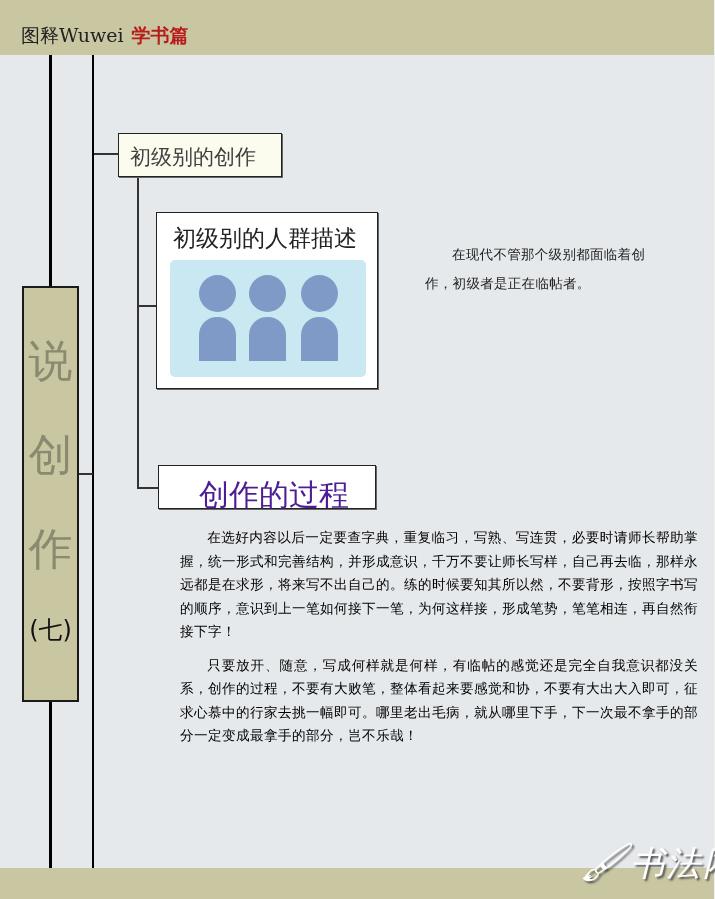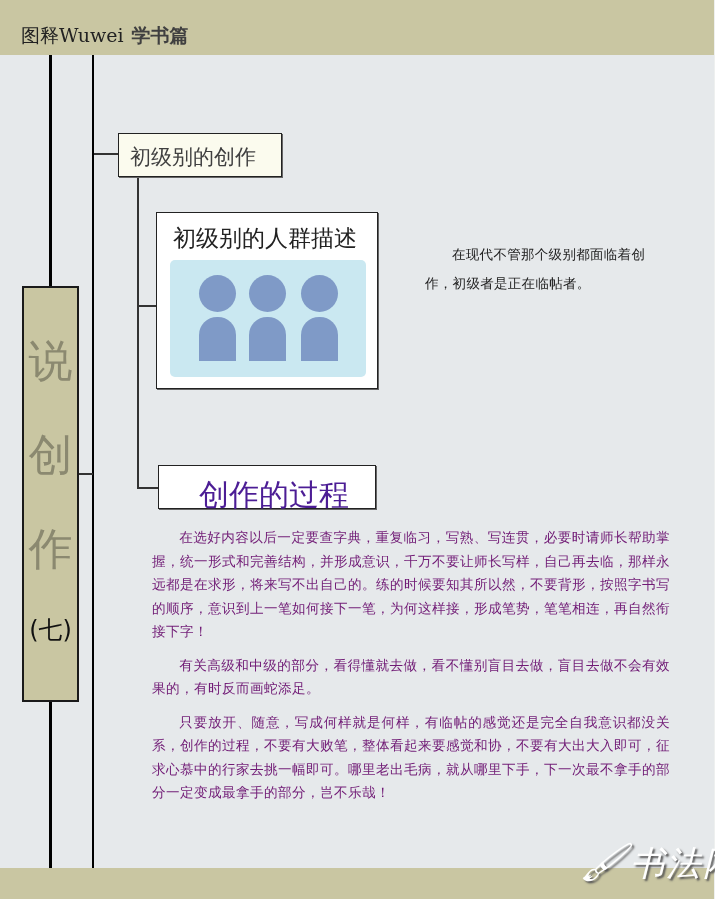--- a/index.html
+++ b/index.html
@@ -1,40 +1,40 @@
 <!DOCTYPE html>
 <html><head>
 <meta charset="utf-8">
 <style>
   html, body { margin:0; padding:0; }
   body { width:715px; height:899px; position:relative; overflow:hidden; background:#e6e9eb; font-family:"DejaVu Sans", sans-serif; }
   .header { position:absolute; left:0; top:0; width:714px; height:55px; background:#c9c6a2; }
   .header-title { position:absolute; left:21px; top:23px; font-family:"DejaVu Serif", serif; font-size:19px; color:#222; white-space:nowrap; }
-  .header-title .sub { color:#404040; font-family:Liberation Mono, monospace; font-weight:bold; margin-left:8px;margin-top:39px; }
+  .header-title .sub { color:#b91c1c; font-family:Liberation Mono, monospace; font-weight:bold; margin-left:8px;margin-top:39px; }
   .right-strip { position:absolute; right:0; top:0; width:1px; height:899px; background:#eef0ef; }
   .footer { position:absolute; left:0; top:868px; width:714px; height:31px; background:#c9c6a2; }
   .vline { position:absolute; background:#000; }
   .hline { position:absolute; background:#333; }
   .side-box { position:absolute; left:22px; top:286px; width:53px; height:412px; background:#c9c6a2; border:2px solid #1a1a1a; }
   .side-char { position:absolute; left:0; width:53px; text-align:center; color:#8b8970; font-size:44px; font-family:"DejaVu Serif", serif; }
   .side-num { position:absolute; left:0; width:53px; text-align:center; color:#111; font-size:24px; top:326px; }
   .node { position:absolute; background:#fff; border:1px solid #222; box-shadow:1px 1px 0 #666; }
   .node1 { left:118px; top:133px; width:162px; height:42px; background:#fbfbee; }
   .node1 span { position:absolute; left:11px; top:9px; font-size:21px; color:#404040; white-space:nowrap; }
   .node2 { left:156px; top:212px; width:220px; height:175px; }
   .node2 .title { position:absolute; left:16px; top:10px; font-size:23px; color:#222; font-family:"DejaVu Serif", serif; white-space:nowrap; }
   .people { position:absolute; left:13px; top:47px; width:196px; height:117px; background:#cae8f1; border-radius:5px; }
   .person { position:absolute; top:15px; width:37px; height:86px; }
   .person .head { position:absolute; left:0; top:0; width:37px; height:37px; border-radius:50%; background:#7f9ac7; }
   .person .body { position:absolute; left:0; top:42px; width:37px; height:44px; border-radius:18px 18px 0 0; background:#7f9ac7; }
   .node3 { left:158px; top:465px; width:216px; height:42px; }
   .node3 span { position:absolute; left:40px; top:9px; font-size:30px; color:#4c1d95; font-family:"DejaVu Serif", serif; white-space:nowrap; }
   .desc { position:absolute; left:413px; top:228px; width:260px; font-size:13.5px; line-height:29px; color:#222; letter-spacing:0.3px; }
   .desc p { margin:12px; text-indent:2em;font-family:Liberation Serif, serif; }
-  .body-text { position:absolute; left:152px; top:526px; width:518px; font-size:13.6px; color:#701a75; line-height:23.5px; letter-spacing:0.4px; }
+  .body-text { position:absolute; left:180px; top:526px; width:518px; font-size:13.6px; color:#000000; line-height:23.5px; letter-spacing:0.4px; }
   .body-text p { margin:0 0 10px 0; text-indent:2em; text-align:justify; }
   .logo { position:absolute; left:580px; top:840px; font-family:"DejaVu Serif", serif; font-size:34px; color:#fff; font-style:italic; letter-spacing:2px; text-shadow:2px 2px 2px #555; white-space:nowrap; }
 </style>
 </head>
 <body>
 
 <div class="header">
   <div class="header-title">
     <span>图释Wuwei</span><span class="sub">学书篇</span>
   </div>
@@ -81,20 +81,19 @@
 <div class="desc">
   <p>在现代不管那个级别都面临着创作，初级者是正在临帖者。</p>
 </div>
 
 <div class="node node3">
   <span>创作的过程</span>
 </div>
 
 <div class="body-text">
   <p>在选好内容以后一定要查字典，重复临习，写熟、写连贯，必要时请师长帮助掌握，统一形式和完善结构，并形成意识，千万不要让师长写样，自己再去临，那样永远都是在求形，将来写不出自己的。练的时候要知其所以然，不要背形，按照字书写的顺序，意识到上一笔如何接下一笔，为何这样接，形成笔势，笔笔相连，再自然衔接下字！</p>
-  <p>有关高级和中级的部分，看得懂就去做，看不懂别盲目去做，盲目去做不会有效果的，有时反而画蛇添足。</p>
   <p>只要放开、随意，写成何样就是何样，有临帖的感觉还是完全自我意识都没关系，创作的过程，不要有大败笔，整体看起来要感觉和协，不要有大出大入即可，征求心慕中的行家去挑一幅即可。哪里老出毛病，就从哪里下手，下一次最不拿手的部分一定变成最拿手的部分，岂不乐哉！</p>
 </div>
 
 <div class="footer"></div>
 <div class="logo">
   <span style="font-size:38px;">🖌</span><span>书法网</span>
 </div>
 
 </body></html>

